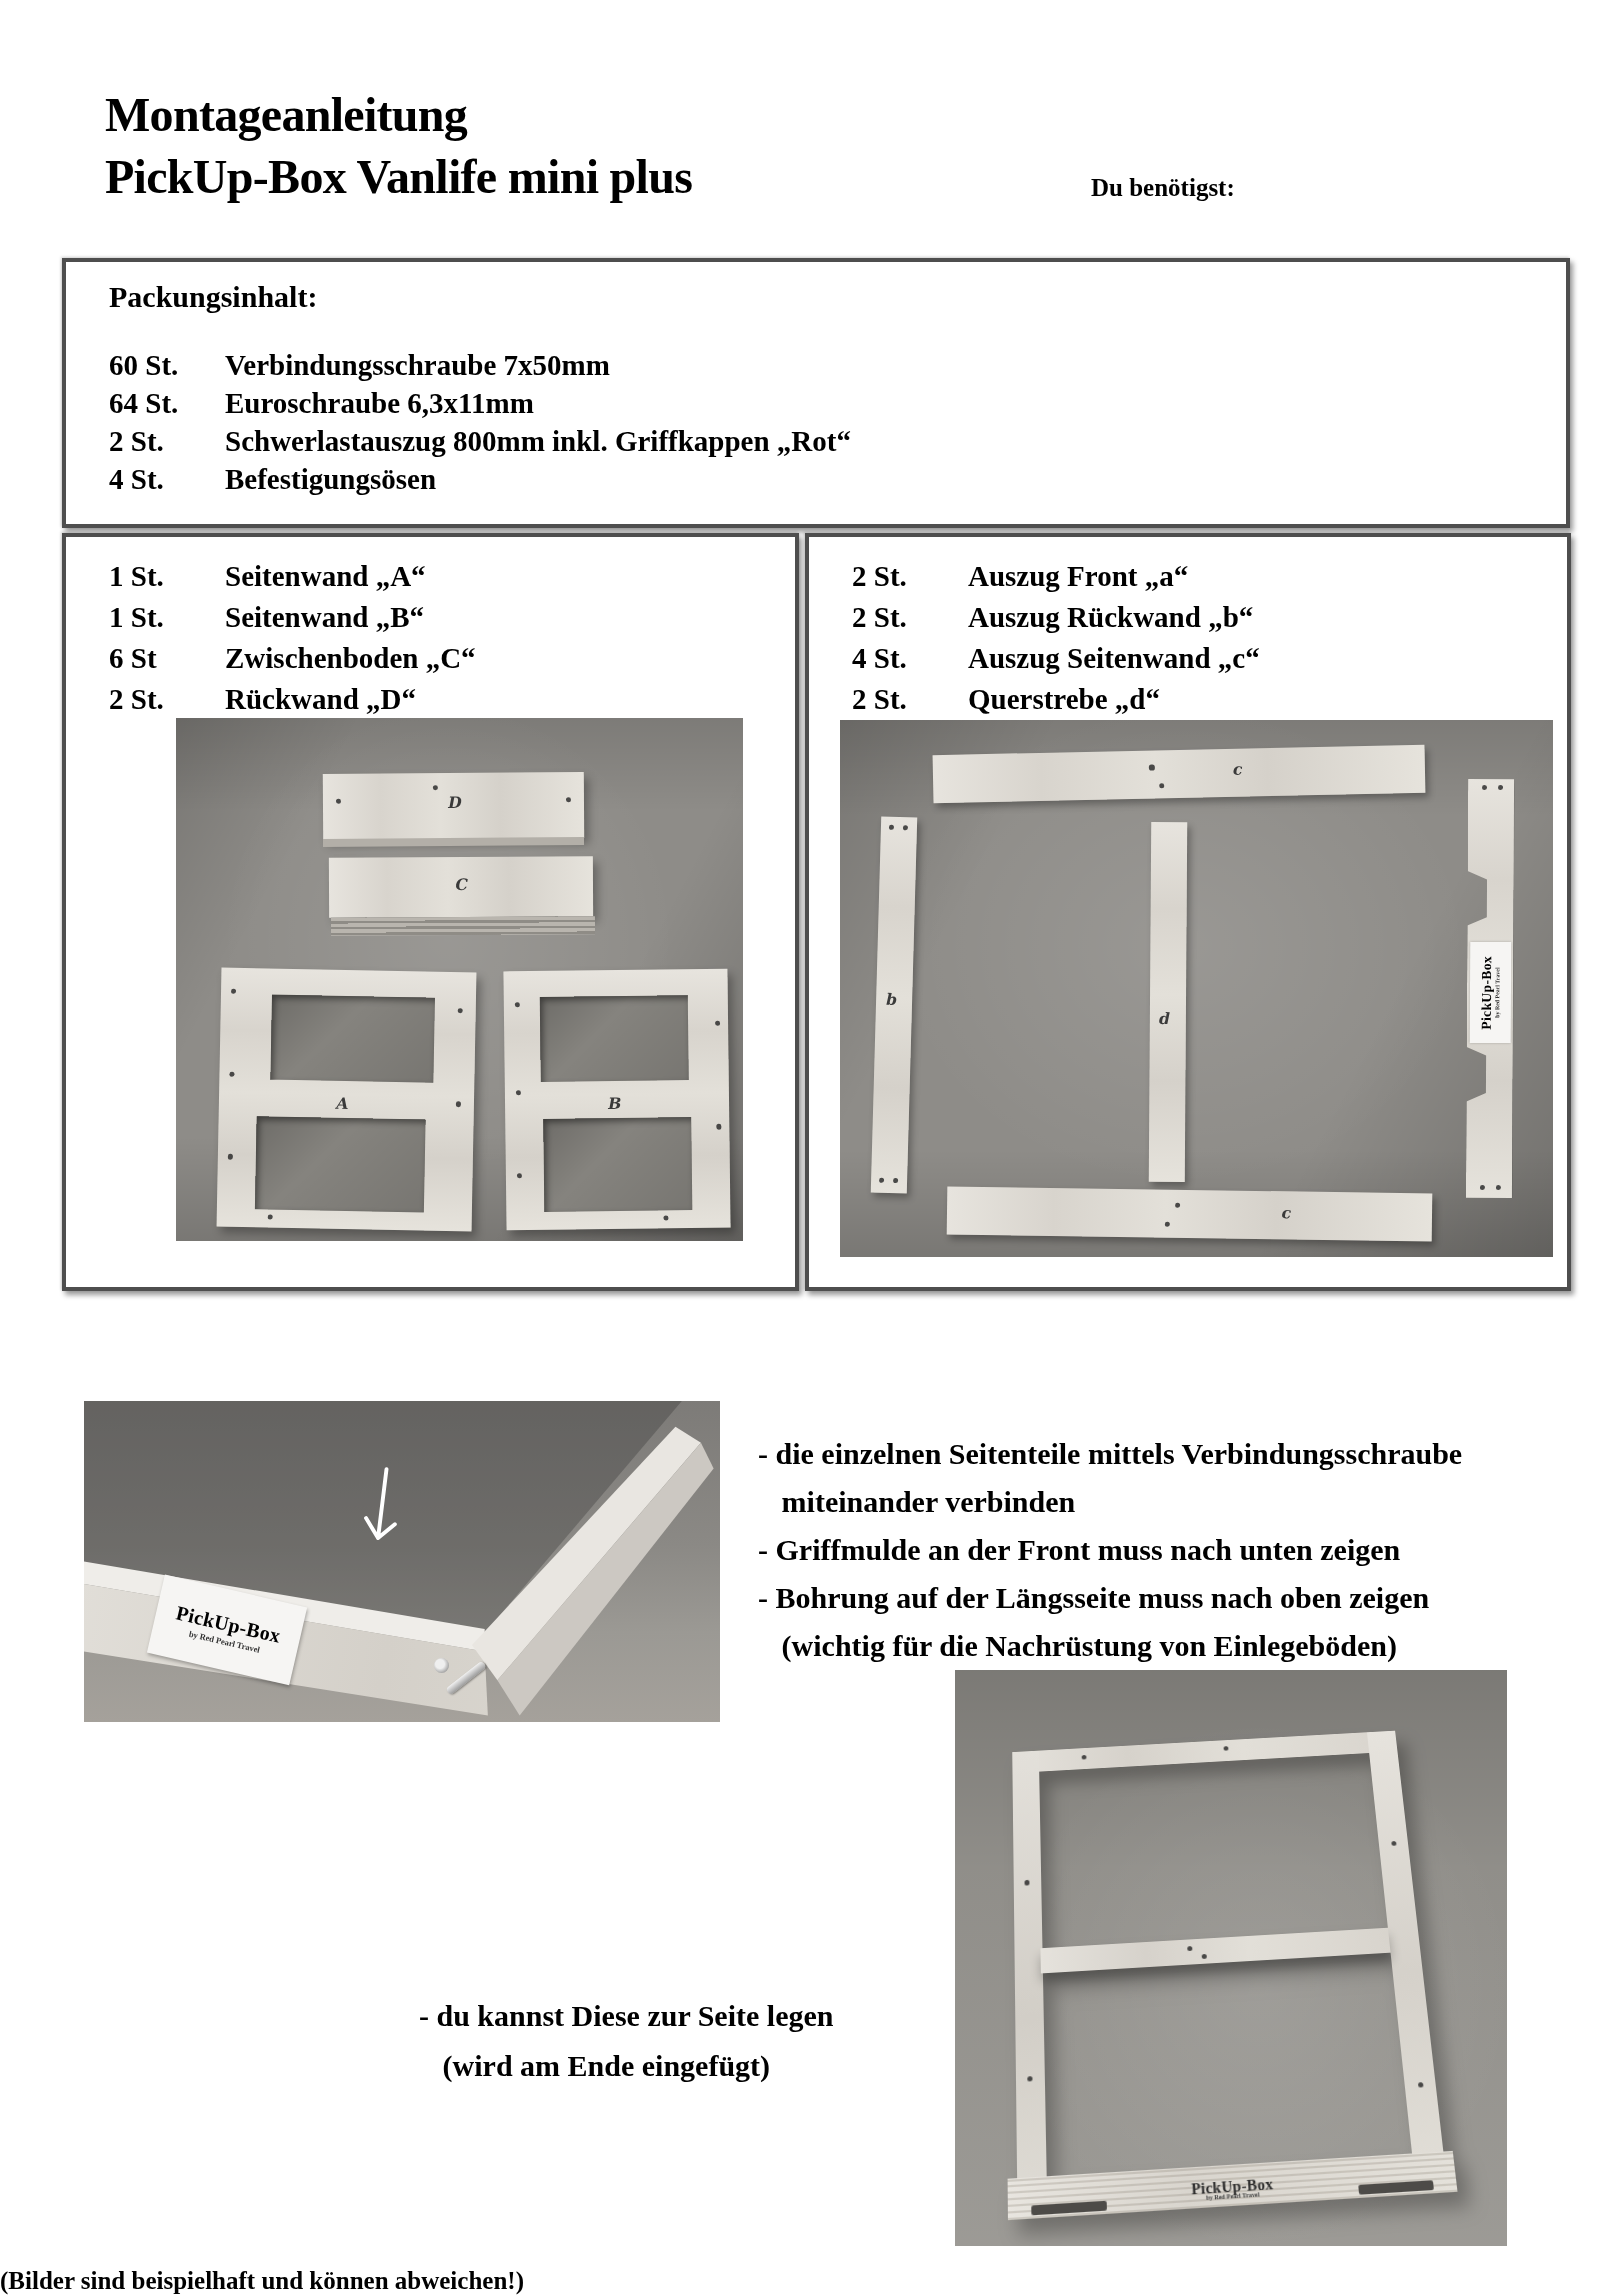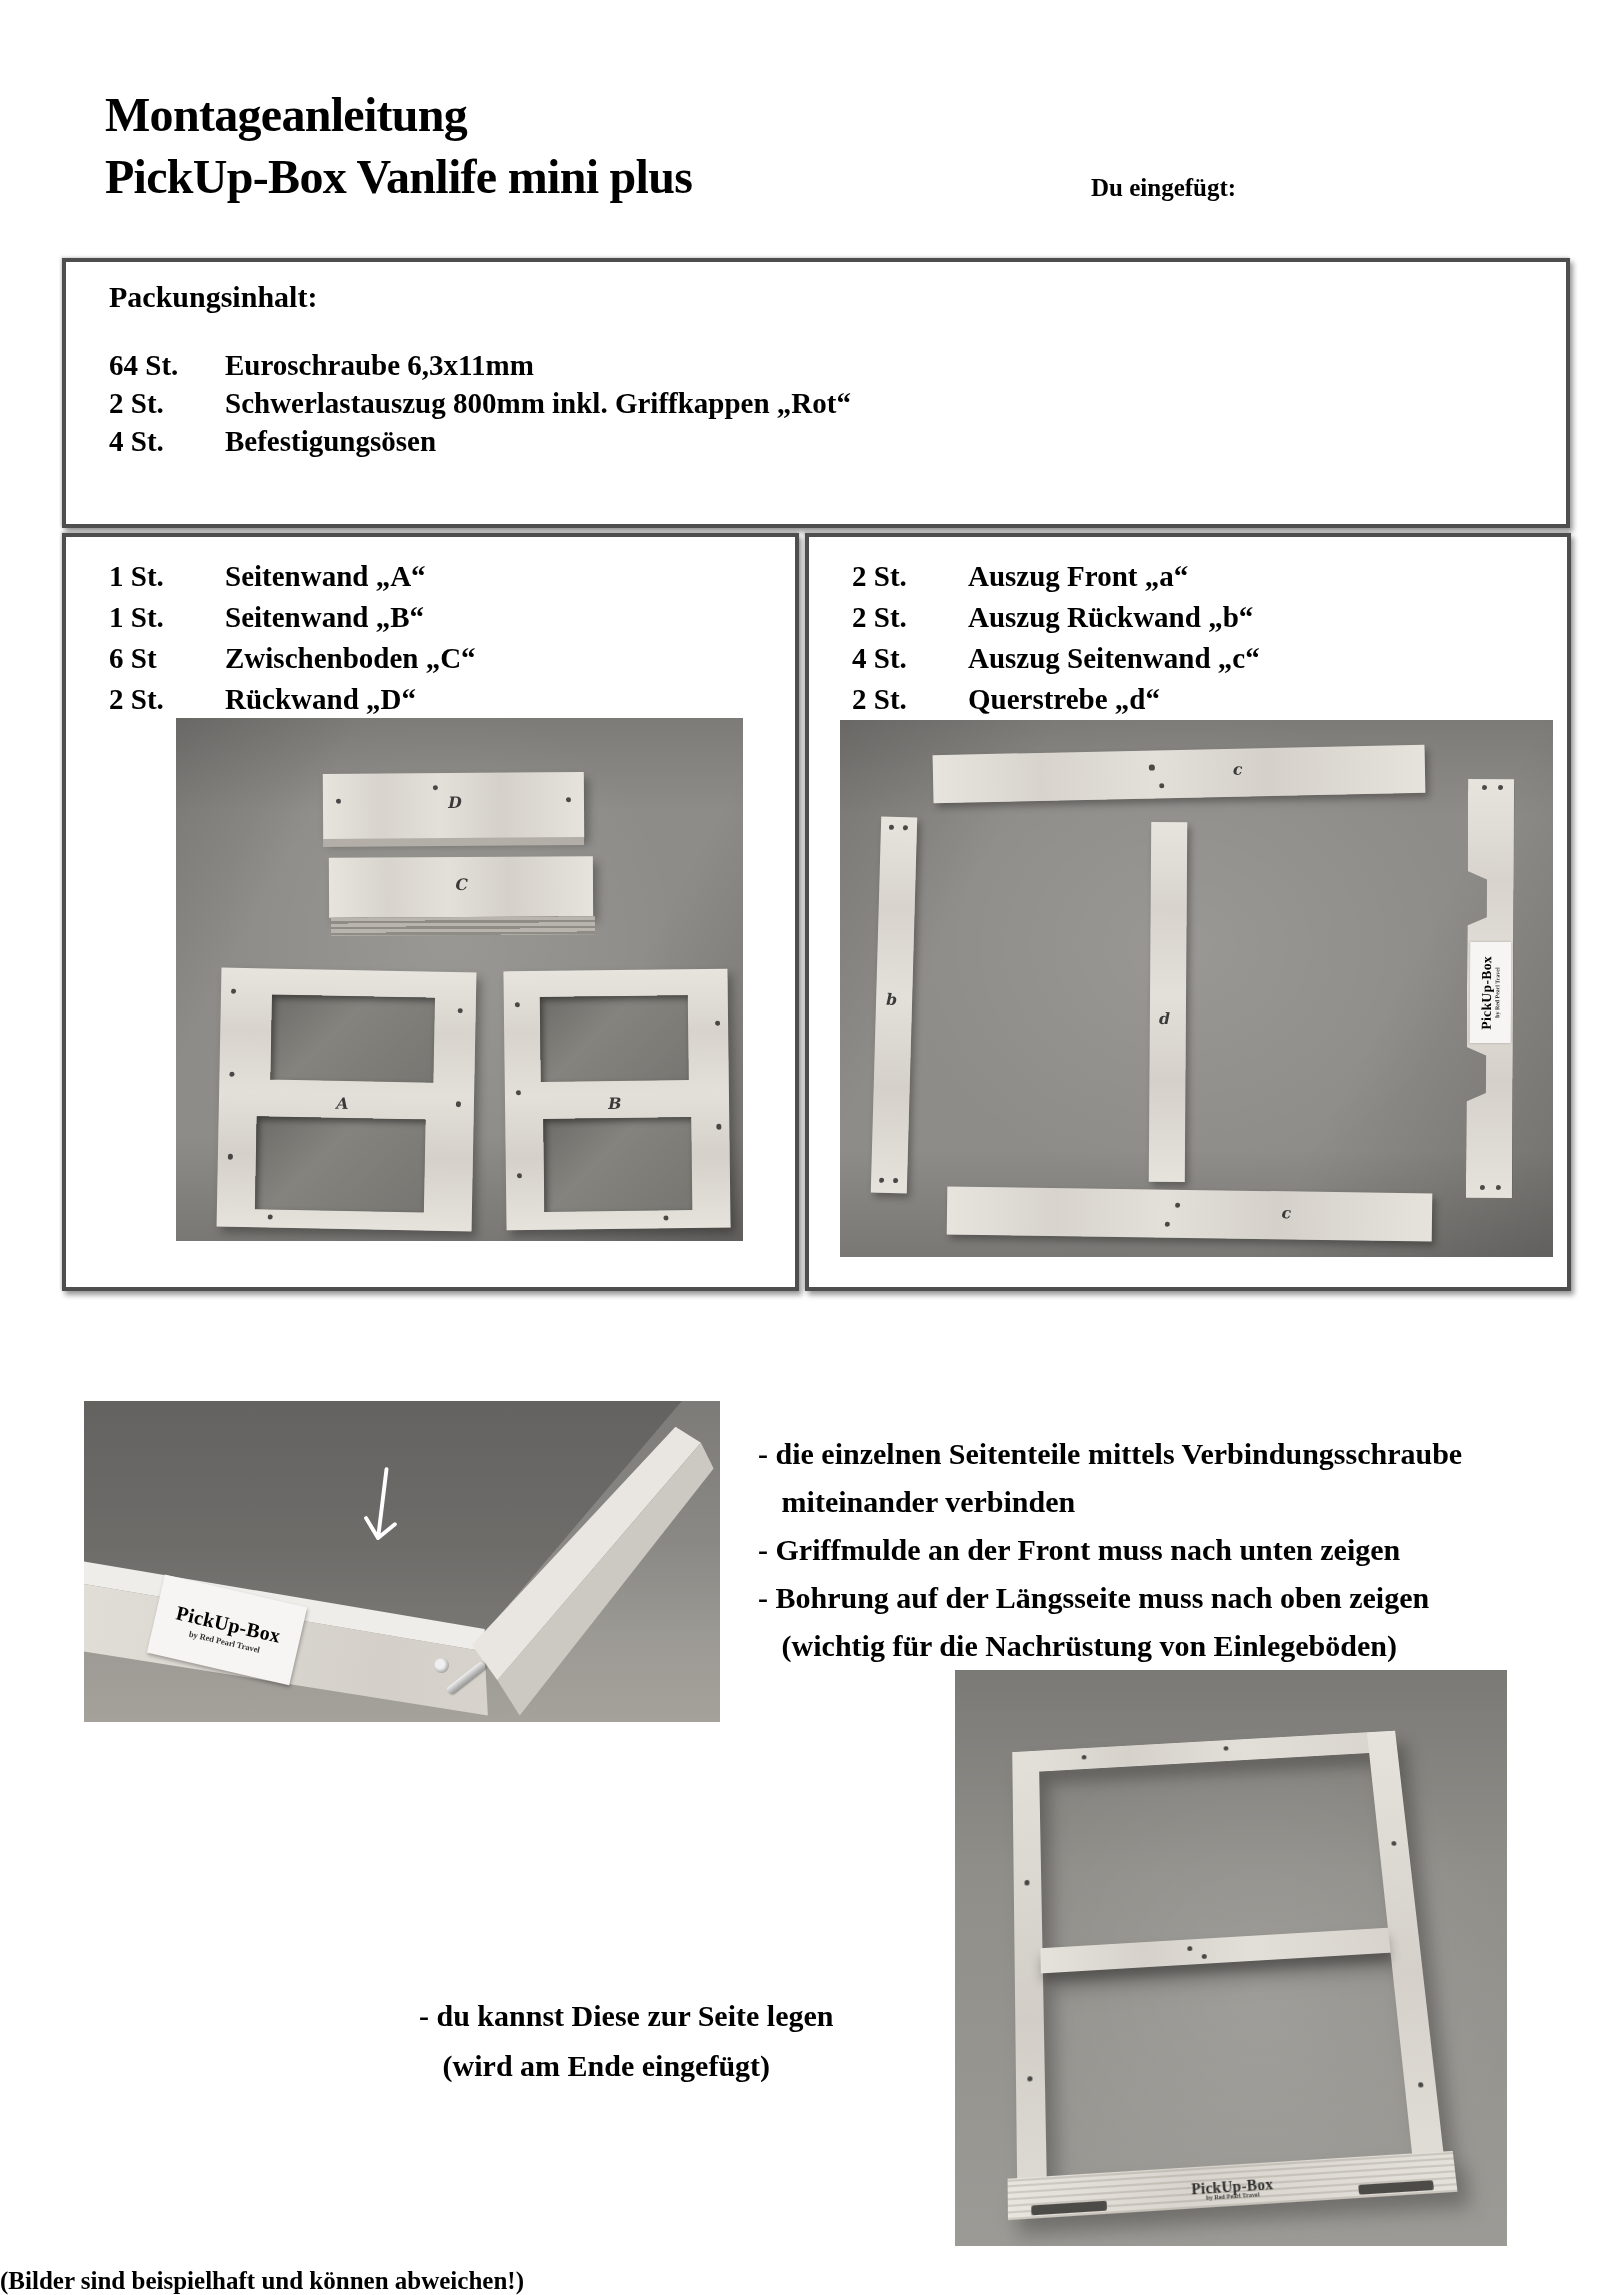--- a/index.html
+++ b/index.html
@@ -154,29 +154,33 @@
 <body>
 
 <div id="page">
 
   <div class="abs title">
     <div>Montageanleitung</div>
     <div>PickUp-Box Vanlife mini plus</div>
   </div>
 
   <div class="abs youneed">
-    <div>Du eingefügt:</div>
+    <div>Du benötigst:</div>
     <div>- am besten eine helfende  Hand</div>
     <div>- einen Schraubendreher PZ2</div>
     <div>- einen Innensechskantschlüssel Gr. 4</div>
   </div>
 
   <div class="abs frame-box box-pack">
     <div class="abs pack-heading">Packungsinhalt:</div>
     <div class="abs rows rows-pack">
+      <div class="prow">
+        <span class="qty">60 St.</span>
+        <span>Verbindungsschraube 7x50mm</span>
+      </div>
       <div class="prow">
         <span class="qty">64 St.</span>
         <span>Euroschraube 6,3x11mm</span>
       </div>
       <div class="prow">
         <span class="qty">2 St.</span>
         <span>Schwerlastauszug 800mm inkl. Griffkappen „Rot“</span>
       </div>
       <div class="prow">
         <span class="qty">4 St.</span>

